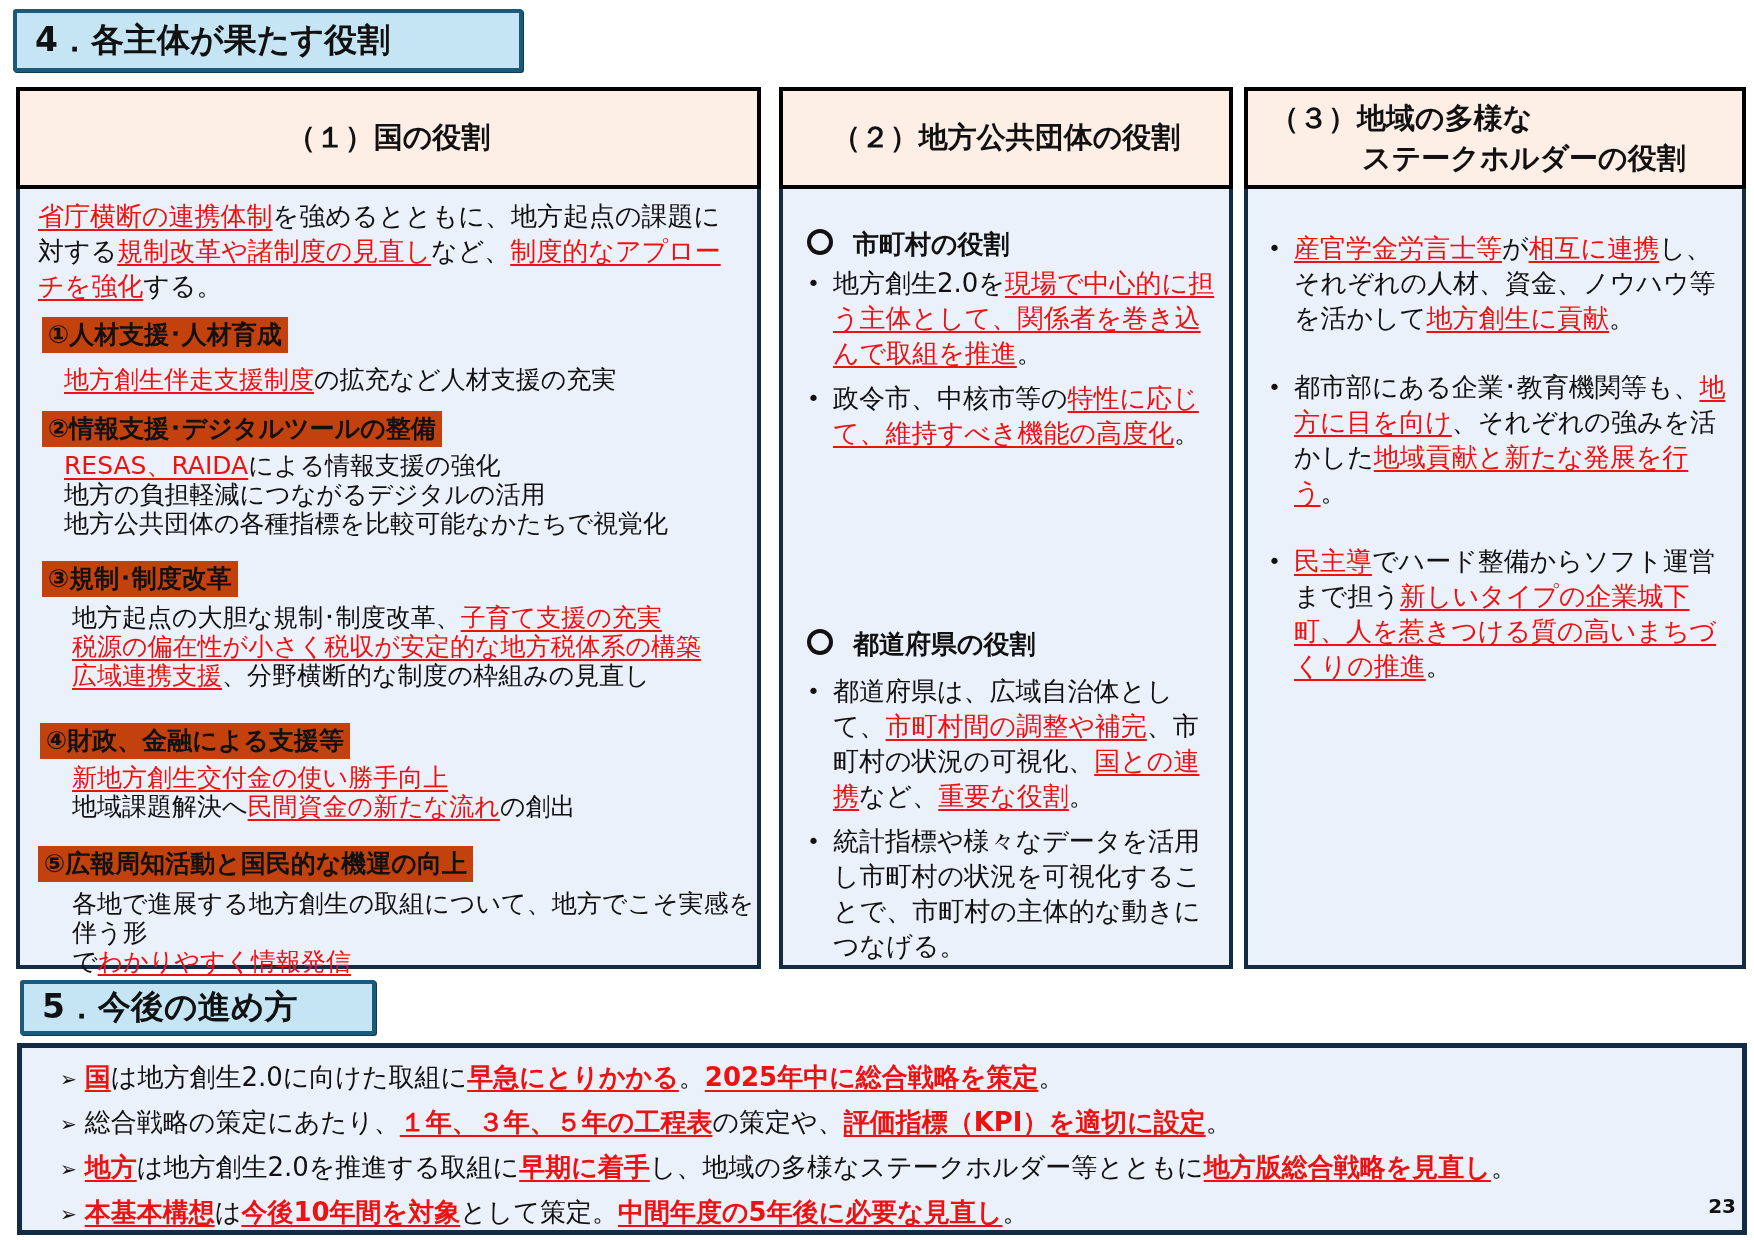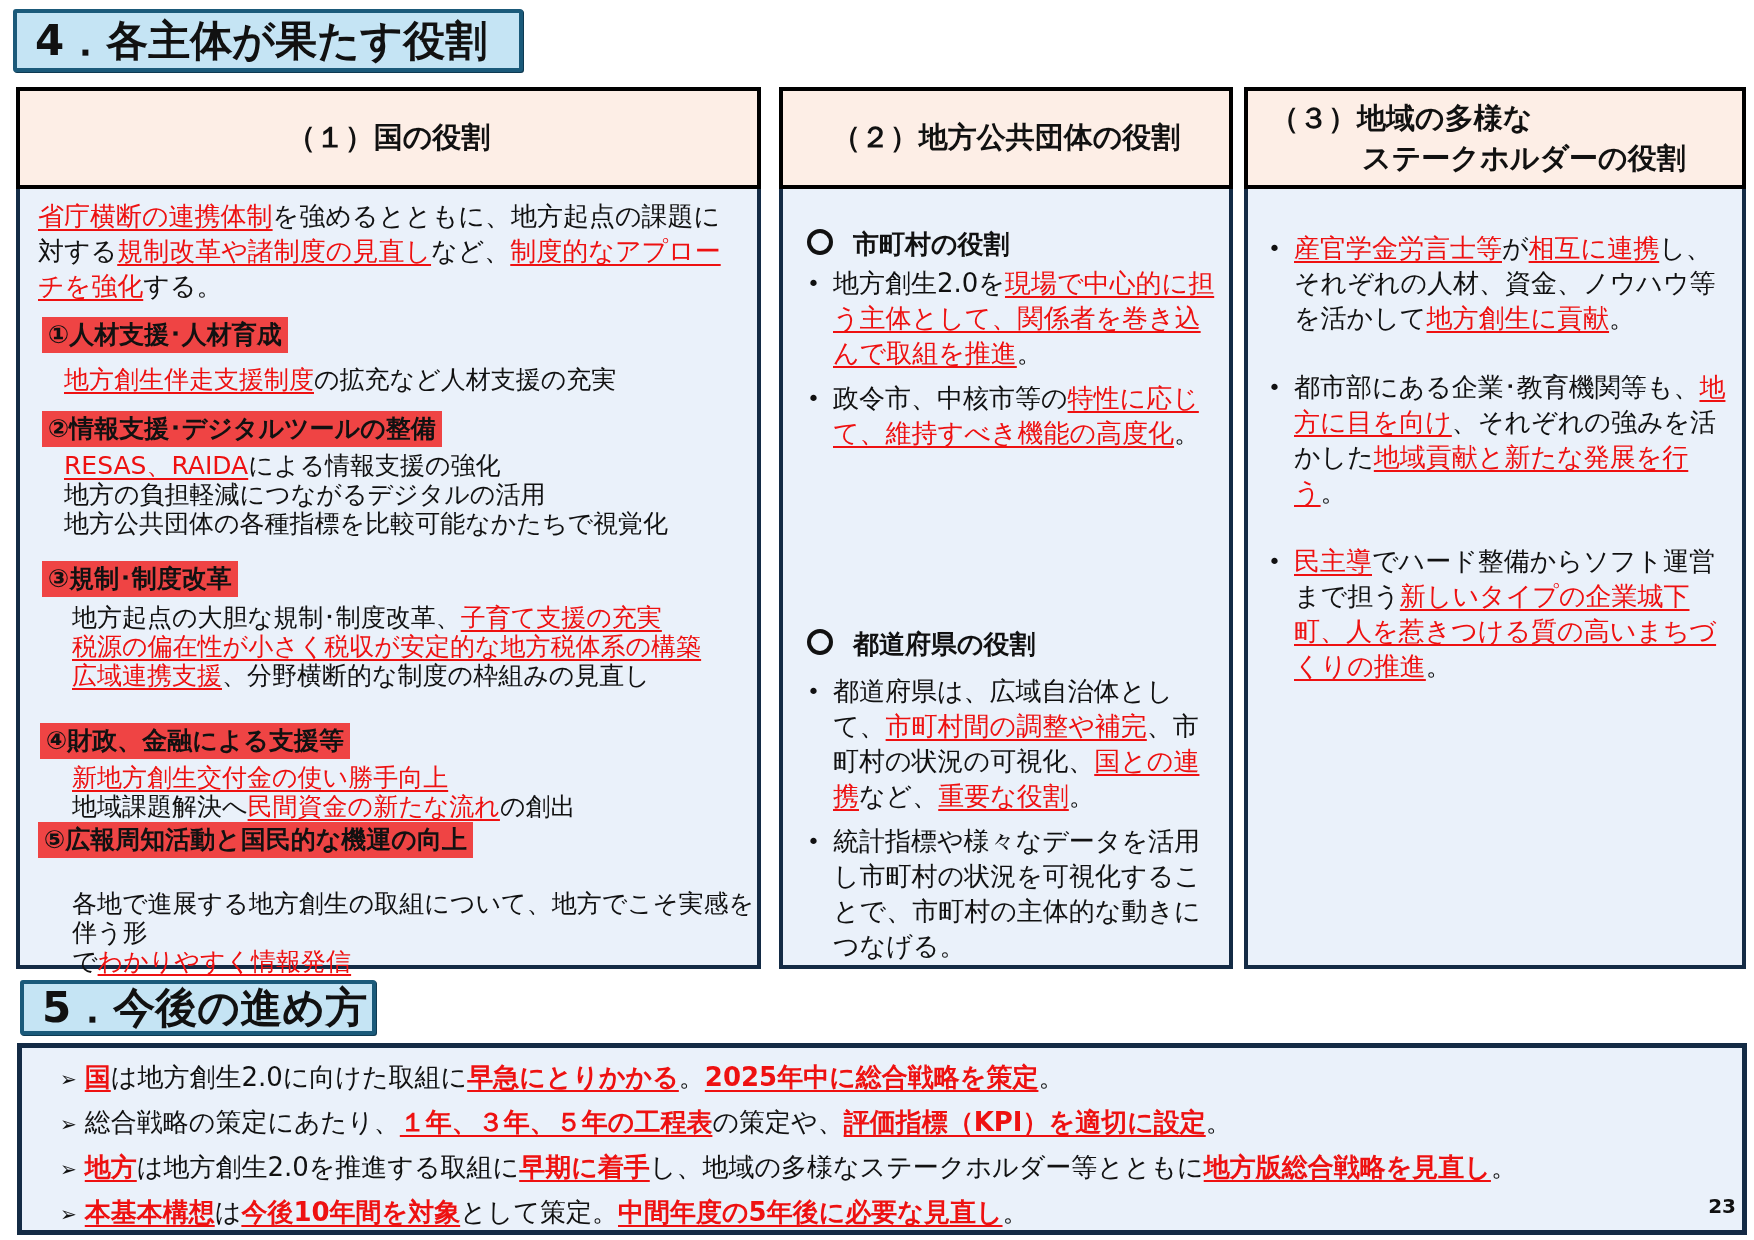--- a/index.html
+++ b/index.html
@@ -1,33 +1,33 @@
 <!DOCTYPE html>
 <html><head>
 <meta charset="utf-8">
 <style>
   html, body { margin:0; padding:0; background:#ffffff; }
   body { width:1754px; height:1240px; position:relative; overflow:hidden;
          font-family:"DejaVu Sans","Liberation Sans",sans-serif; color:#111; }
   .sec-title { position:absolute; background:#c5e4f4; border:4px solid #1b5a7a;
-               border-radius:3px; font-weight:bold; font-size:42px; color:#111;
+               border-radius:3px; font-weight:bold; font-size:33px; color:#111;
                box-sizing:border-box; padding-left:18px; display:flex; align-items:center;
                box-shadow:1px 1px 0 #0e3a52; }
   .col { position:absolute; box-sizing:border-box; }
   .col-head { position:absolute; left:0; right:0; top:0; background:#fdeee6;
               border:4px solid #000; box-sizing:border-box; font-weight:bold;
               font-size:29px; display:flex; align-items:center; justify-content:center; }
   .col-body { position:absolute; left:0; right:0; bottom:0; background:#eaf1fa;
               border:4px solid #142b45; border-top:none; box-sizing:border-box; }
   .red { color:#ee1111; text-decoration:underline; text-decoration-color:#ee1111;
          text-underline-offset:4px; text-decoration-thickness:2px; }
   .b { font-weight:bold; }
   .p { margin:0; }
   .lead { font-size:26px; line-height:35px; position:absolute; left:18px; right:8px; top:10px; }
-  .cat { position:absolute; background:#ef4444; font-weight:bold; font-size:25px;
+  .cat { position:absolute; background:#c2410c; font-weight:bold; font-size:25px;
          padding:2px 6px; line-height:32px; }
   .cat-body { position:absolute; font-size:25px; line-height:29px; }
   .bul-wrap { position:absolute; font-size:26px; line-height:35px; }
   .sub-h { font-weight:bold; font-size:26px; margin:0; }
   .sub-h .circ { display:inline-block; width:18px; height:18px; border:4px solid #111;
                  border-radius:50%; margin-right:20px; vertical-align:-2px; margin-left:4px; }
   ul { list-style:none; margin:0; padding:0; }
   li { position:relative; padding-left:30px; }
   li::before { content:"•"; position:absolute; left:4px; top:0; font-size:22px; }
   .bottom-box { position:absolute; left:17px; top:1043px; width:1730px; height:192px;
@@ -69,21 +69,21 @@
         <div><span class="red">税源の偏在性が小さく税収が安定的な地方税体系の構築</span></div>
         <div><span class="red">広域連携支援</span><span>、分野横断的な制度の枠組みの見直し</span></div>
       </div>
 
     <div class="cat" style="left:20px; top:534px;">④財政、金融による支援等</div>
     <div class="cat-body" style="left:52px; top:574px;">
         <div><span class="red">新地方創生交付金の使い勝手向上</span></div>
         <div><span>地域課題解決へ</span><span class="red">民間資金の新たな流れ</span><span>の創出</span></div>
       </div>
 
-    <div class="cat" style="left:18px; top:633px;">⑤広報周知活動と国民的な機運の向上</div>
+    <div class="cat" style="left:18px; top:657px;">⑤広報周知活動と国民的な機運の向上</div>
     <div class="cat-body" style="left:52px; top:700px;">
         <div><span>各地で進展する地方創生の取組について、地方でこそ実感を伴う形</span></div>
         <div><span>で</span><span class="red">わかりやすく情報発信</span></div>
       </div>
   </div>
 </div>
 
 <div class="col" style="left:779px; top:87px; width:454px; height:882px;">
   <div class="col-head" style="height:102px;">
     <span>（２）地方公共団体の役割</span>

